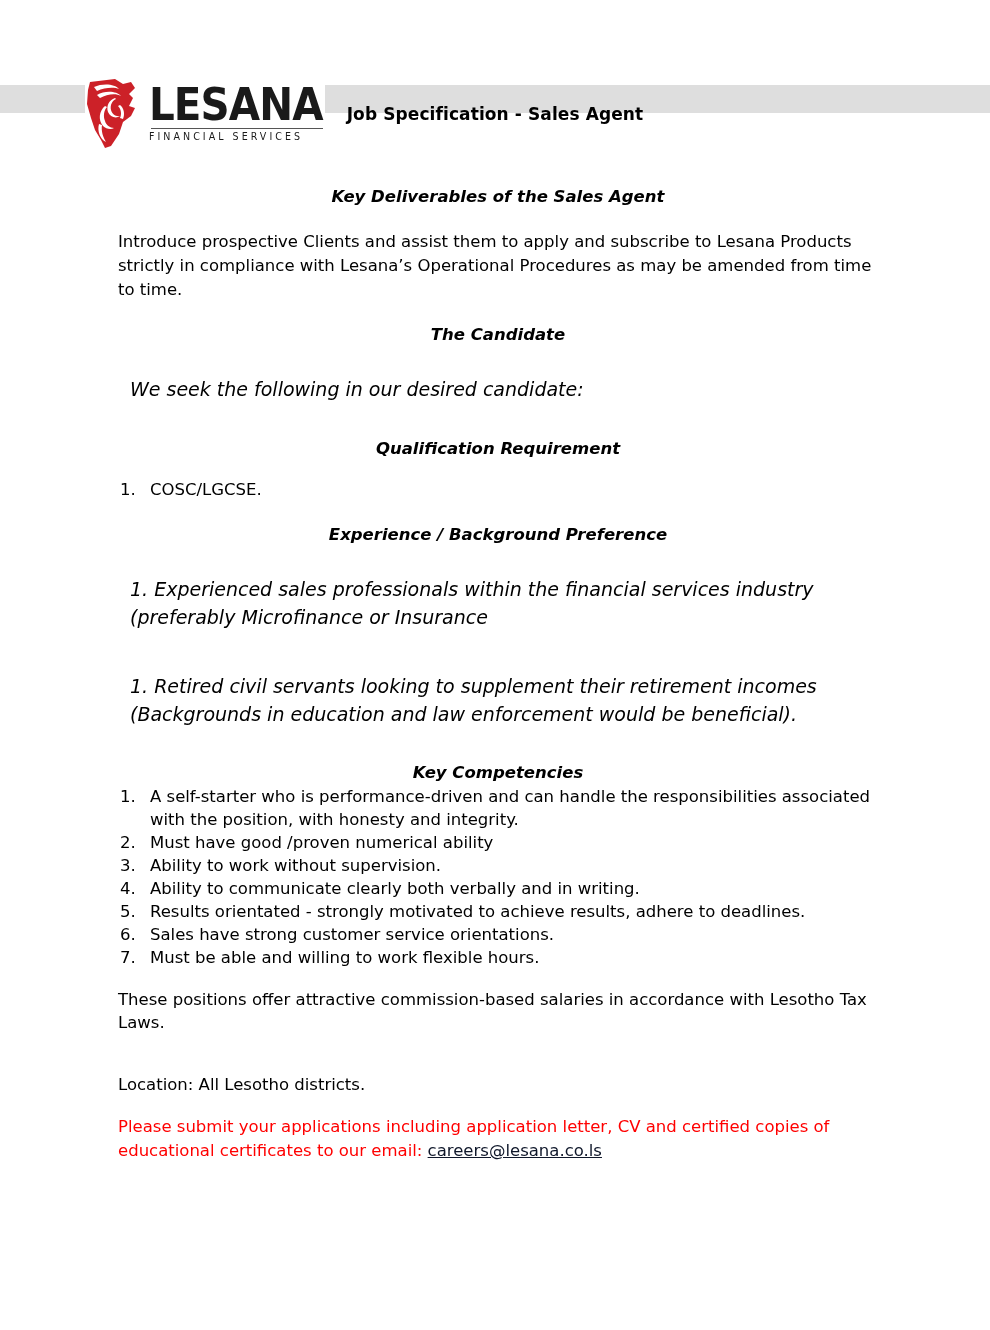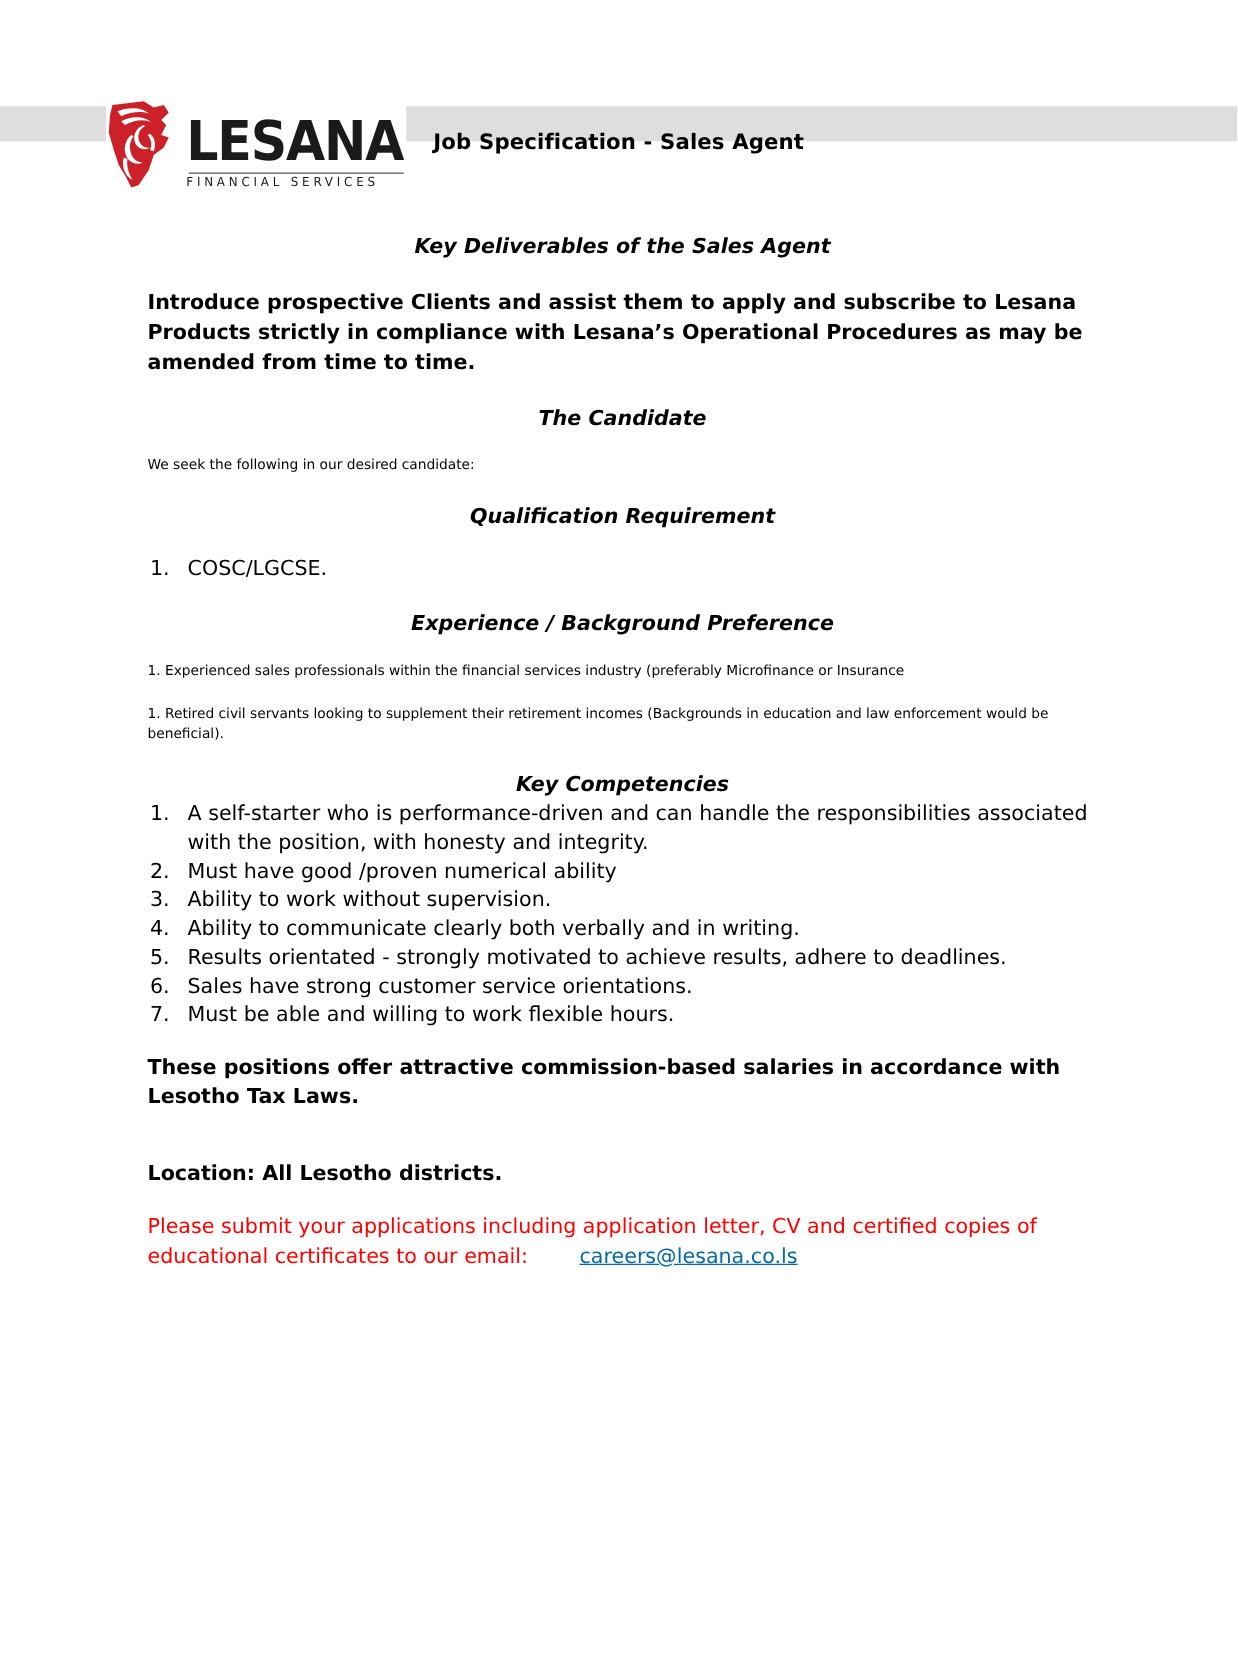--- a/index.html
+++ b/index.html
@@ -30,21 +30,21 @@
     background: #dedede;
   }
   .logo-block {
     position: absolute;
     left: 85px;
     top: 72px;
     width: 240px;
     height: 80px;
     background: #ffffff;
     display: flex;
-    align-items: flex-end;
+    align-items: center;
   }
   .logo-mark {
     width: 58px;
     height: 72px;
     flex: 0 0 58px;
     margin-top: 4px;
   }
   .logo-wordmark {
     margin-left: 6px;
     padding-top: 2px;
@@ -93,28 +93,29 @@
   }
   .h-italic {
     font-style: italic;
     font-weight: bold;
     font-size: 16.5px;
     line-height: 1.35;
     margin: 0;
     text-align: center;
   }
   .para {
-    font-size: 11px;
-    line-height: 1.45;
-    margin: 0;
+    font-size: 19px;
+    line-height: 1.45;
+    margin: 12px;
+    font-style: italic;
   }
   .para-bold {
     font-size: 16.5px;
     line-height: 1.45;
-    font-weight: bold;
+    font-weight: normal;
     margin: 0;
   }
   .gap-lg { height: 26px; }
   .gap-md { height: 22px; }
   .gap-sm { height: 18px; }
   .gap-xs { height: 12px; }
 
   .num-item {
     font-size: 16.5px;
     line-height: 1.45;
@@ -234,16 +235,16 @@
 
   <div class="gap-sm"></div>
   <p class="para-bold">These positions offer attractive commission-based salaries in accordance with Lesotho Tax Laws.</p>
 
   <div class="gap-lg"></div>
   <div class="gap-xs"></div>
   <p class="para-bold">Location: All Lesotho districts.</p>
 
   <div class="gap-sm"></div>
   <p class="red-text" style="color: rgb(255, 0, 0);">
-    <span>Please submit your applications including application letter, CV and certified copies of educational certificates to our email: </span><a class="email-link" href="#" style="color: #0369a1; margin-left: 36px;">careers@lesana.co.ls</a>
+    <span>Please submit your applications including application letter, CV and certified copies of educational certificates to our email: </span><a class="email-link" href="#" style="color: #0f172a;">careers@lesana.co.ls</a>
   </p>
 
 </div>
 
 </body></html>

